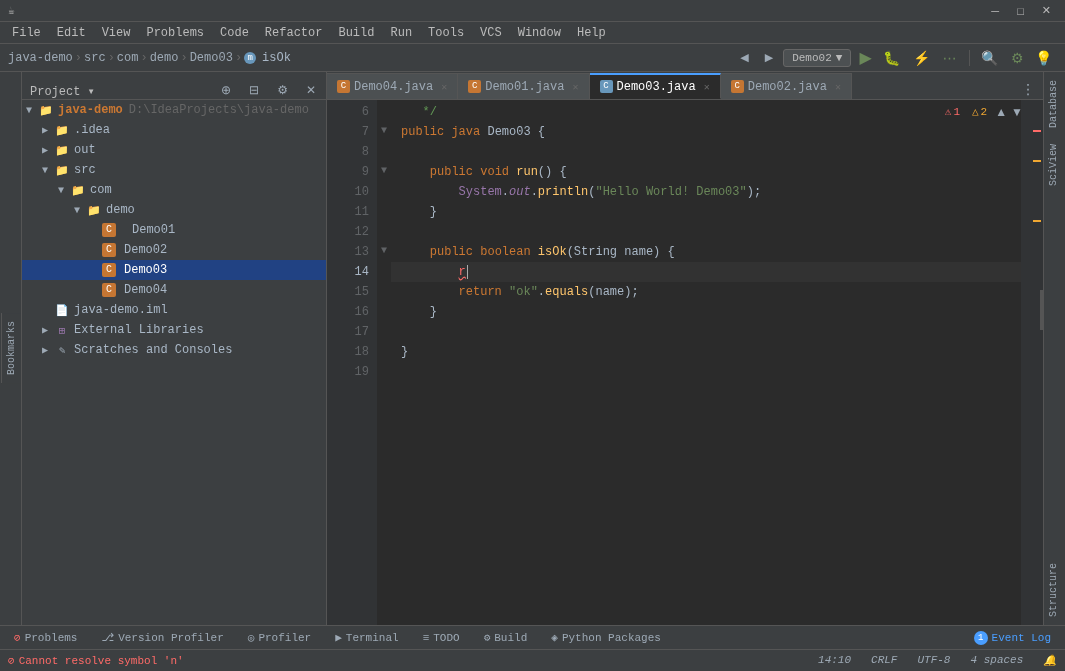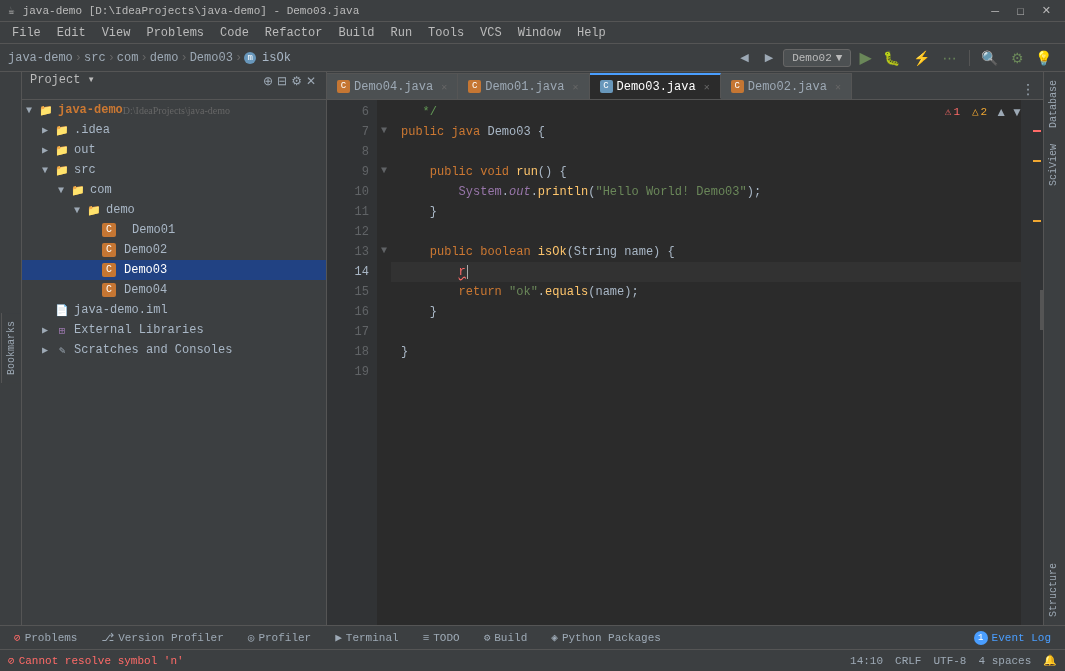--- a/index.html
+++ b/index.html
@@ -89,24 +89,24 @@
       width: 305px;
       background: #3c3f41;
       border-right: 1px solid #555;
       display: flex;
       flex-direction: column;
       flex-shrink: 0;
     }
     .panel-header {
       height: 28px;
       display: flex;
-      align-items: flex-start;
+      align-items: flex-end;
       padding: 0 8px;
       border-bottom: 1px solid #555;
-      gap: 0;
+      gap: 14px;
       background: #3c3f41;
     }
     .panel-btn { background: none; border: none; color: #9da9b5; font-size: 12px; cursor: pointer; padding: 2px; }
 
     .tree-area { flex: 1; overflow-y: auto; overflow-x: hidden; }
     .tree-item {
       display: flex; align-items: center;
       padding: 1px 4px;
       cursor: pointer;
       font-size: 12px;
@@ -301,21 +301,21 @@
       background: #3c3f41;
       border-top: 1px solid #555;
       display: flex;
       align-items: center;
       padding: 0 8px;
       font-size: 11px;
       color: #9da9b5;
       flex-shrink: 0;
     }
     .status-left { flex: 1; display: flex; align-items: center; gap: 8px; }
-    .status-right { display: flex; align-items: flex-end; gap: 12px; }
+    .status-right { display: flex; align-items: flex-start; gap: 20px; font-style: italic; }
     .status-error { color: #ff6b68; display: flex; align-items: center; gap: 4px; }
     .vert-label {
       writing-mode: vertical-rl;
       transform: rotate(180deg);
       font-size: 10px;
       color: #9da9b5;
       padding: 8px 4px;
       cursor: pointer;
       border-right: 1px solid #555;
       background: #3c3f41;
@@ -325,21 +325,20 @@
     ::-webkit-scrollbar { width: 8px; height: 8px; }
     ::-webkit-scrollbar-track { background: #3c3f41; }
     ::-webkit-scrollbar-thumb { background: #555; border-radius: 4px; }
   </style>
 </head>
 <body>
 
 <div class="title-bar">
   <div class="title-bar-left">
     <span>☕</span>
-    <span>java-demo [D:\IdeaProjects\java-demo] - Demo03.java</span>
   </div>
   <div class="title-bar-icons">
     <button class="win-btn">─</button>
     <button class="win-btn">□</button>
     <button class="win-btn">✕</button>
   </div>
 </div>
 
 <div class="menu-bar">
   <div class="menu-item">File</div>
@@ -404,21 +403,21 @@
       <button class="panel-btn">⊟</button>
       <button class="panel-btn">⚙</button>
       <button class="panel-btn">✕</button>
     </div>
     <div class="tree-area">
 
       <div class="tree-item">
         <span class="tree-arrow">▼</span>
         <span class="tree-icon folder-icon">📁</span>
         <span style="color:#cc7832;font-weight:bold;">java-demo</span>
-        <span style="color:#666;font-size:10px;font-family:Liberation Serif, serif;">D:\IdeaProjects\java-demo</span>
+        <span style="color:#666;margin-left:6px;font-size:12px;">D:\IdeaProjects\java-demo</span>
       </div>
 
       <div class="tree-item">
         <span class="indent" style="width:16px;"></span>
         <span class="tree-arrow">▶</span>
         <span class="tree-icon folder-icon">📁</span>
         <span>.idea</span>
       </div>
 
       <div class="tree-item">

